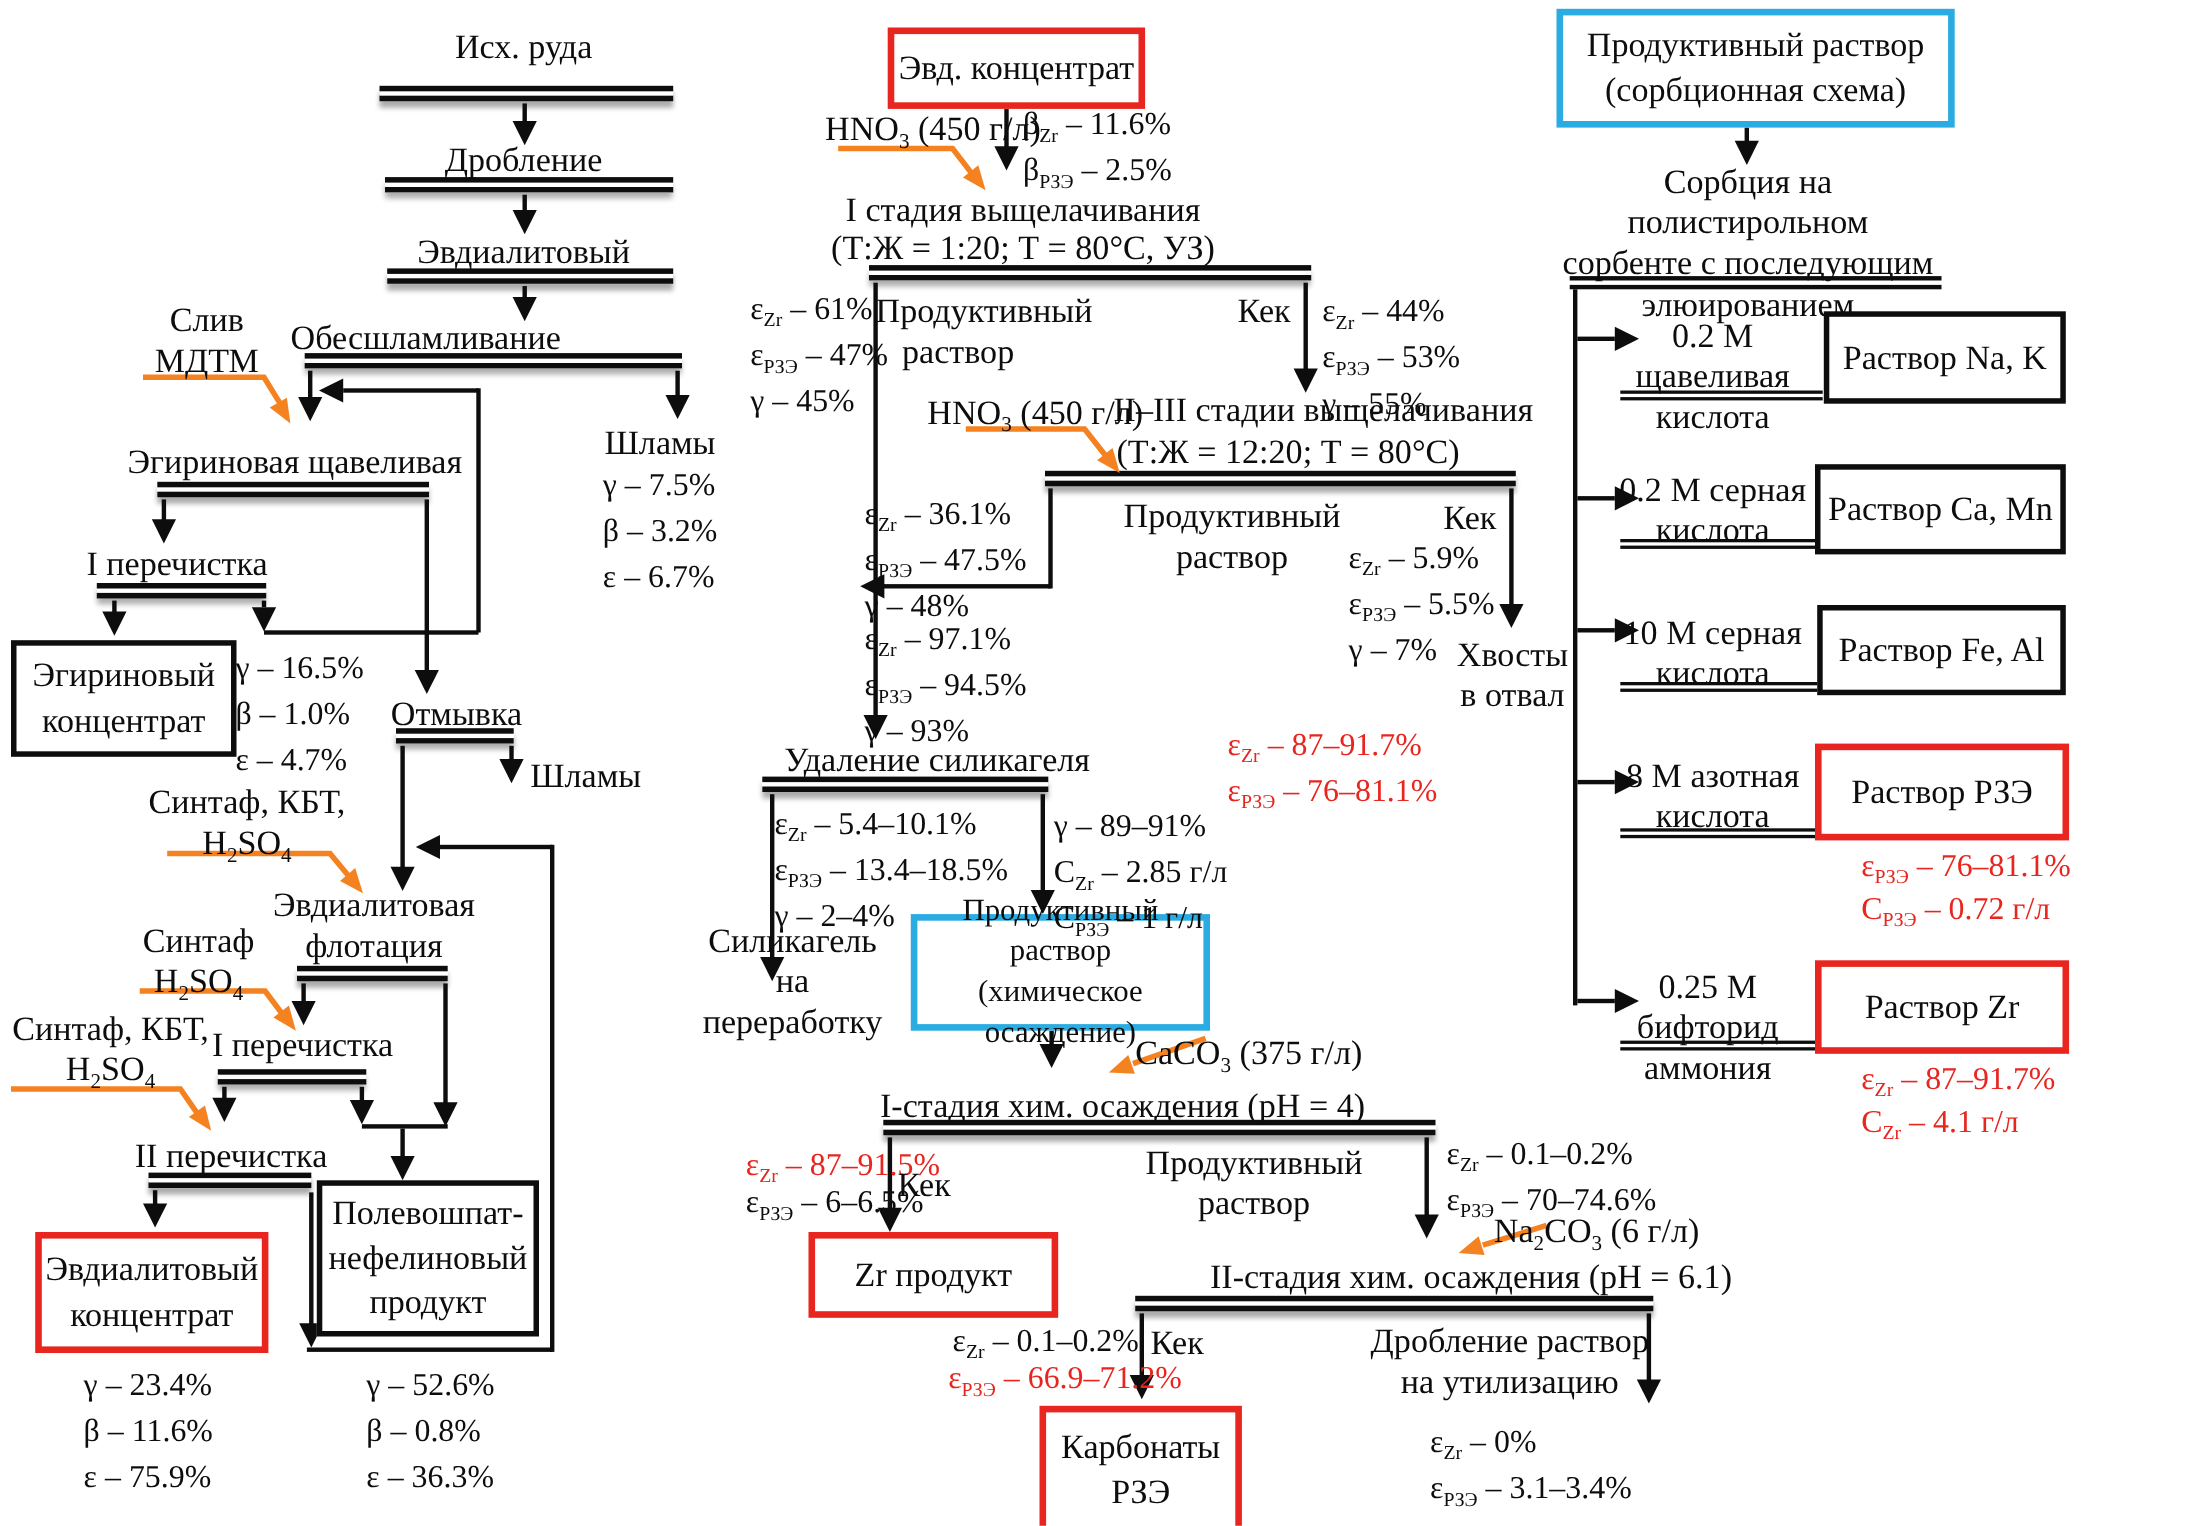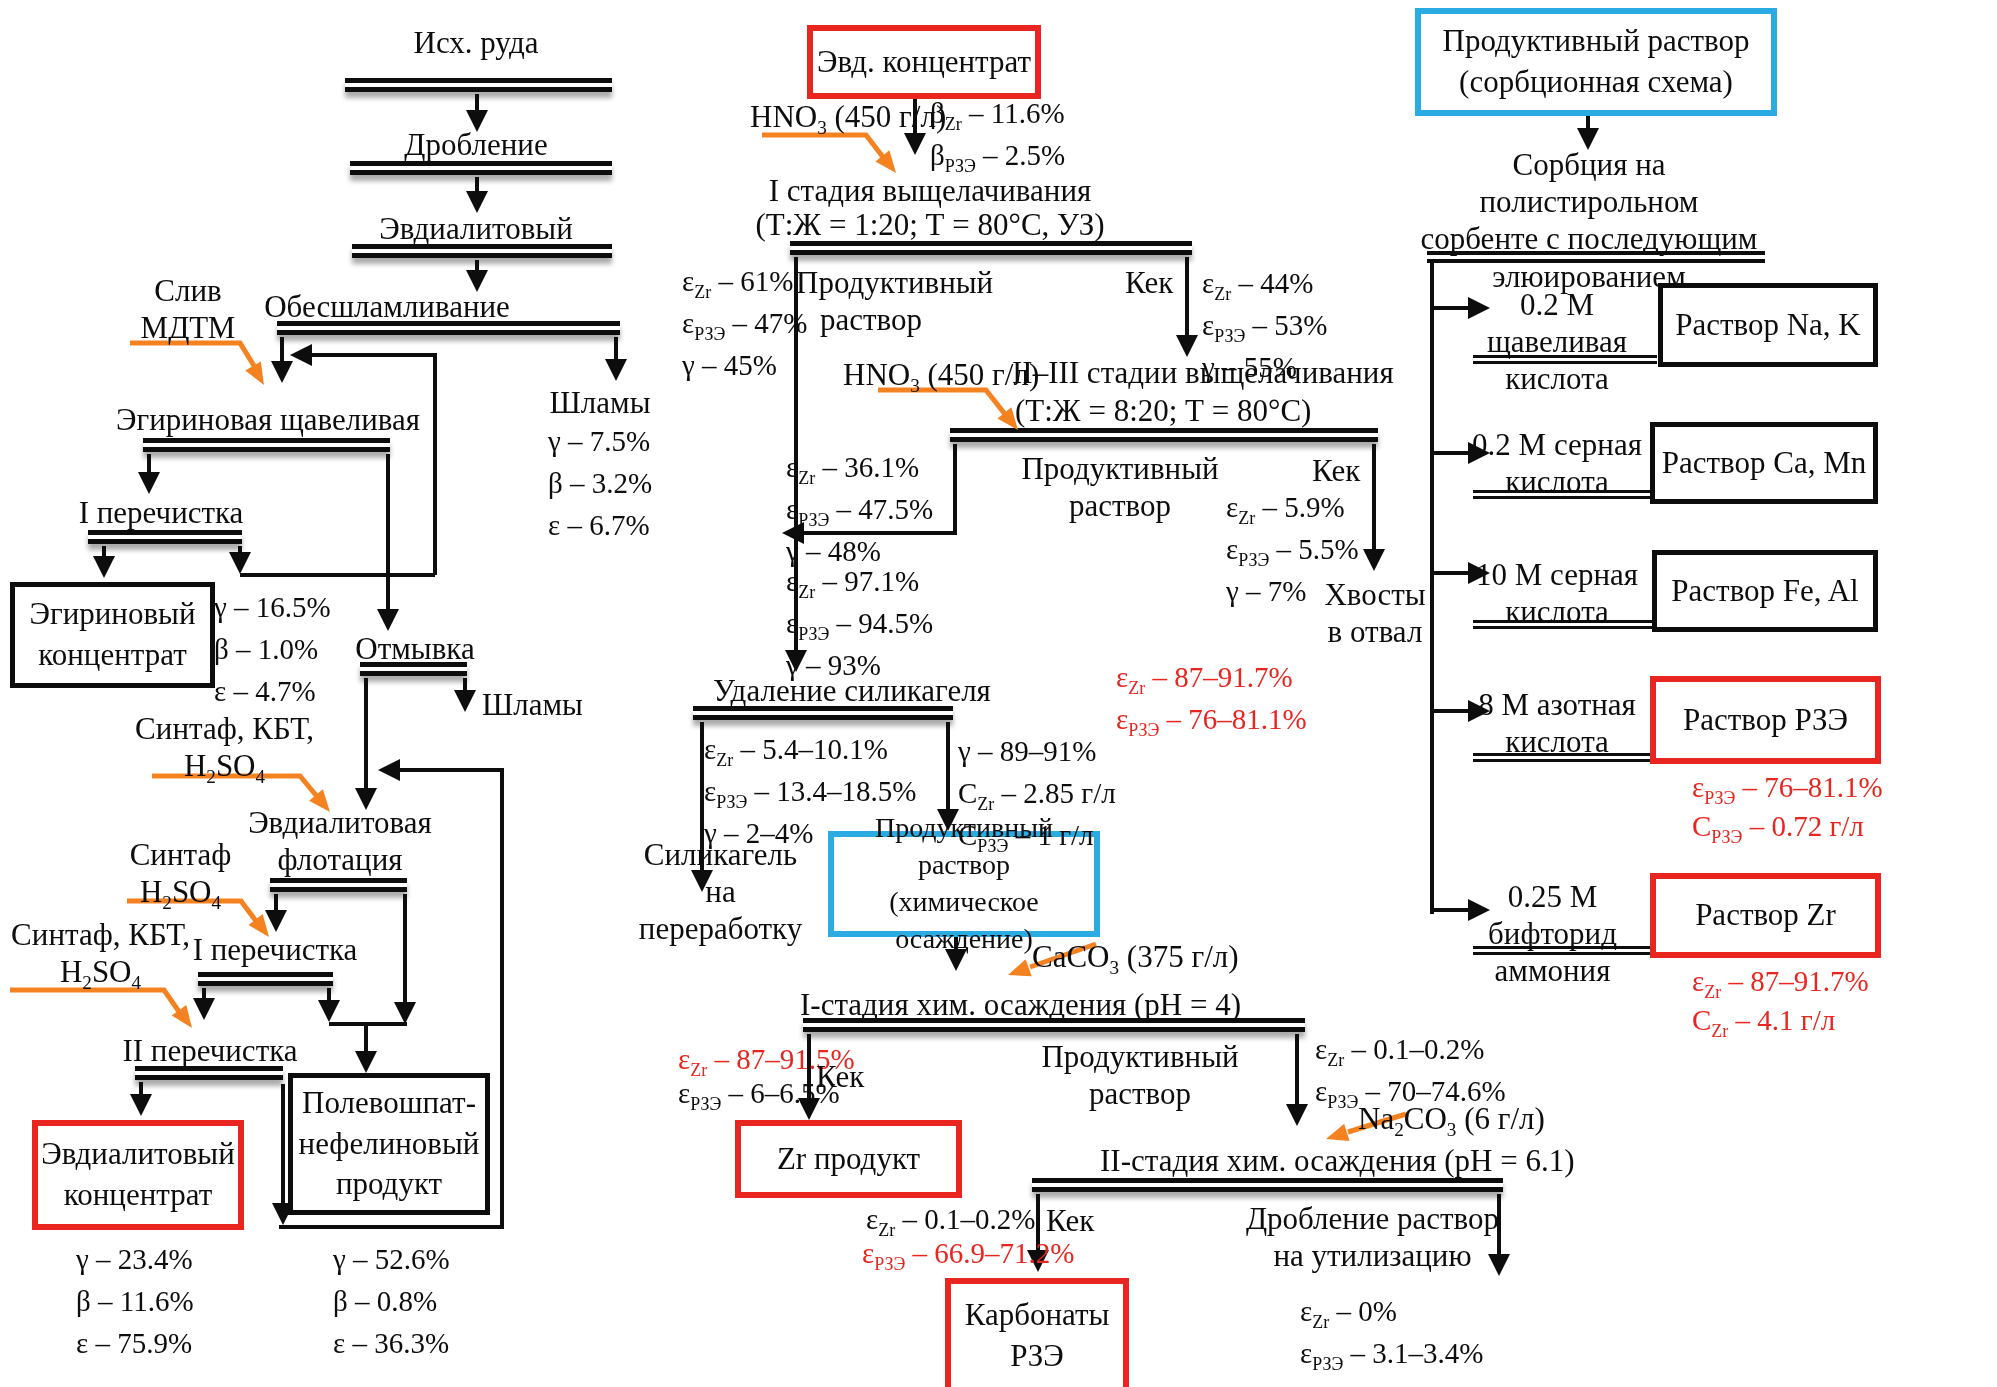--- a/index.html
+++ b/index.html
@@ -189,21 +189,21 @@
 γ – 55%</div>
 <i class="vl" style="left:1185px;top:257px;height:80px"></i>
 <i class="ad" style="left:1176px;top:335px"></i>
 
 <div class="t" style="left:843px;top:356px">HNO<sub>3</sub> (450 г/л)</div>
 <svg class="osvg" style="left:874px;top:376px" width="170" height="60">
     <path d="M4 14 H112 L134 42"></path>
     <polygon points="144,54 123.4,42.4 137.4,31.2"></polygon>
   </svg>
 <div class="t" style="left:1012px;top:354px">II–III стадии выщелачивания</div>
-<div class="t c" style="left:1015px;top:392px;width:290px">(Т:Ж = 8:20; Т = 80°С)</div>
+<div class="t c" style="left:1015px;top:392px;width:290px">(Т:Ж = 12:20; Т = 80°С)</div>
 <i class="bar" style="left:950px;top:428px;width:428px"></i>
 <i class="vl" style="left:953px;top:444px;height:91px"></i>
 <i class="hl" style="left:802px;top:531px;width:153px"></i>
 <i class="al" style="left:782px;top:522px"></i>
 <div class="t stats" style="left:786px;top:446px">ε<sub>Zr</sub> – 36.1%
 ε<sub>РЗЭ</sub> – 47.5%
 γ – 48%</div>
 <div class="t c pre" style="left:1020px;top:450px;width:200px">Продуктивный
 раствор</div>
 <div class="t" style="left:1312px;top:452px">Кек</div>

